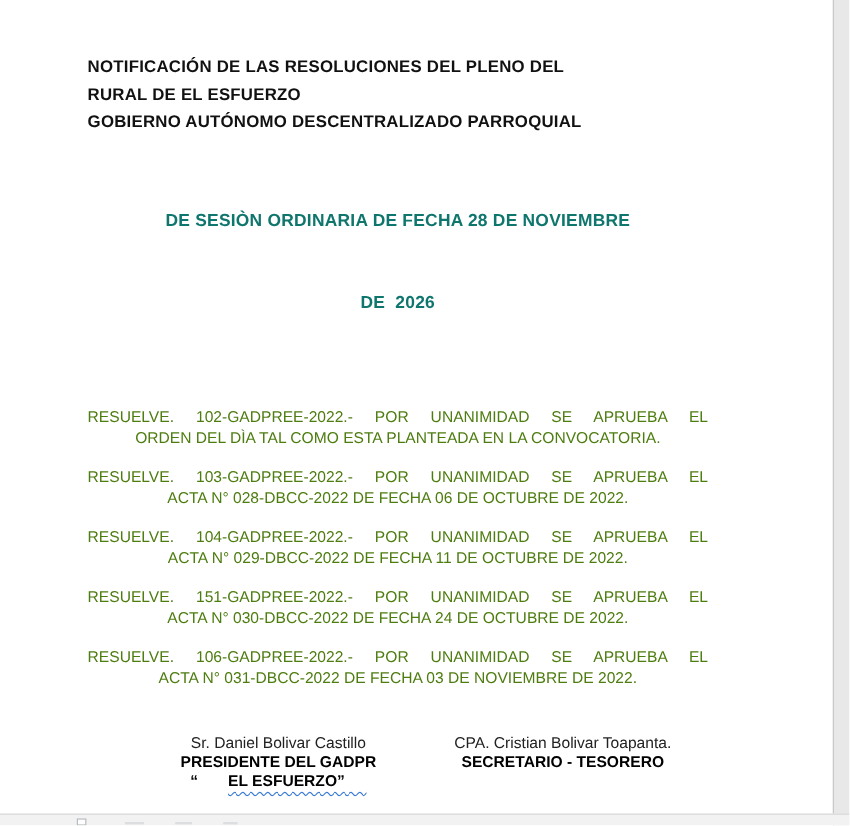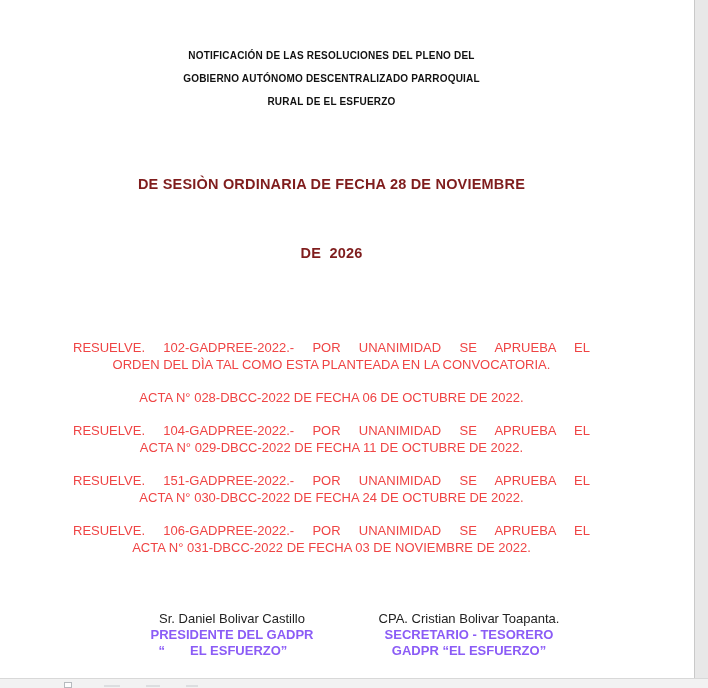--- a/index.html
+++ b/index.html
@@ -56,43 +56,43 @@
   .sb-dash.d3 { left: 186px; width: 12px; }
 
   .content {
     position: absolute;
     left: 73px;
     top: 0;
     width: 517px;
   }
   .title-block {
     margin-top: 44px;
-    text-align: center;
+    text-align: left;
     font-weight: bold;
-    font-size: 10px;
+    font-size: 14px;
     line-height: 23px;
     letter-spacing: 0.2px;
     color: #111111;
   }
   .subtitle-block {
     margin-top: 14px;
     text-align: center;
     font-weight: bold;
     font-size: 14.5px;
     line-height: 23px;
     letter-spacing: 0.2px;
-    color: #7f1d1d;
+    color: #0f766e;
     white-space: pre-wrap;
   }
   .paragraphs { margin-top: 28px; }
   .para {
     font-size: 13px;
     line-height: 17px;
     margin: 0 0 16px 0;
-    color: #ef4444;
+    color: #4d7c0f;
   }
   .jline {
     text-align: justify;
     text-align-last: justify;
   }
   .pline2 { text-align: center; }
 
   .sig-row {
     position: absolute;
     left: 73px;
@@ -102,54 +102,56 @@
     justify-content: flex-end;
   }
   .sig {
     text-align: center;
     font-size: 13px;
     line-height: 16px;
     color: #222222;
   }
   .sig.left  { width: 232px; }
   .sig.right { width: 242px; }
-  .sig .role { font-weight: bold; color: #8b5cf6; }
+  .sig .role { font-weight: bold; color: #000000; }
   .squiggle {
+    text-decoration: underline;
     text-decoration-style: wavy;
     text-decoration-color: #3a7bd5;
     text-decoration-thickness: 1px;
     text-underline-offset: 4px;
     padding-left: 25px;
   }
   .squiggle::after { content: "\00a0\00a0\00a0\00a0\00a0"; }
 </style>
 </head>
 <body>
 
 <div class="page">
 
   <div class="content">
 
     <div class="title-block">
       <div>NOTIFICACIÓN DE LAS RESOLUCIONES DEL PLENO DEL</div>
+      <div>RURAL DE EL ESFUERZO</div>
       <div>GOBIERNO AUTÓNOMO DESCENTRALIZADO PARROQUIAL</div>
-      <div>RURAL DE EL ESFUERZO</div>
     </div>
 
     <div class="subtitle-block">
       <div>DE SESIÒN ORDINARIA DE FECHA 28 DE NOVIEMBRE</div>
       <div>DE  2026</div>
     </div>
 
     <div class="paragraphs">
       <div class="para">
         <div class="jline">RESUELVE. 102-GADPREE-2022.- POR UNANIMIDAD SE APRUEBA EL</div>
         <div class="pline2">ORDEN DEL DÌA TAL COMO ESTA PLANTEADA EN LA CONVOCATORIA.</div>
       </div>
       <div class="para">
+        <div class="jline">RESUELVE. 103-GADPREE-2022.- POR UNANIMIDAD SE APRUEBA EL</div>
         <div class="pline2">ACTA N° 028-DBCC-2022 DE FECHA 06 DE OCTUBRE DE 2022.</div>
       </div>
       <div class="para">
         <div class="jline">RESUELVE. 104-GADPREE-2022.- POR UNANIMIDAD SE APRUEBA EL</div>
         <div class="pline2">ACTA N° 029-DBCC-2022 DE FECHA 11 DE OCTUBRE DE 2022.</div>
       </div>
       <div class="para">
         <div class="jline">RESUELVE. 151-GADPREE-2022.- POR UNANIMIDAD SE APRUEBA EL</div>
         <div class="pline2">ACTA N° 030-DBCC-2022 DE FECHA 24 DE OCTUBRE DE 2022.</div>
       </div>
@@ -163,21 +165,20 @@
 
   <div class="sig-row">
     <div class="sig left">
       <div>Sr. Daniel Bolivar Castillo</div>
       <div class="role">PRESIDENTE DEL GADPR</div>
       <div class="role"><span>“</span><span class="squiggle">EL ESFUERZO”</span></div>
     </div>
     <div class="sig right">
       <div>CPA. Cristian Bolivar Toapanta.</div>
       <div class="role">SECRETARIO - TESORERO</div>
-      <div class="role">GADPR “EL ESFUERZO”</div>
     </div>
   </div>
 
   <div class="outside-right"></div>
 
   <div class="status-bar">
     <div class="sb-icon"></div>
     <div class="sb-dash d1"></div>
     <div class="sb-dash d2"></div>
     <div class="sb-dash d3"></div>

